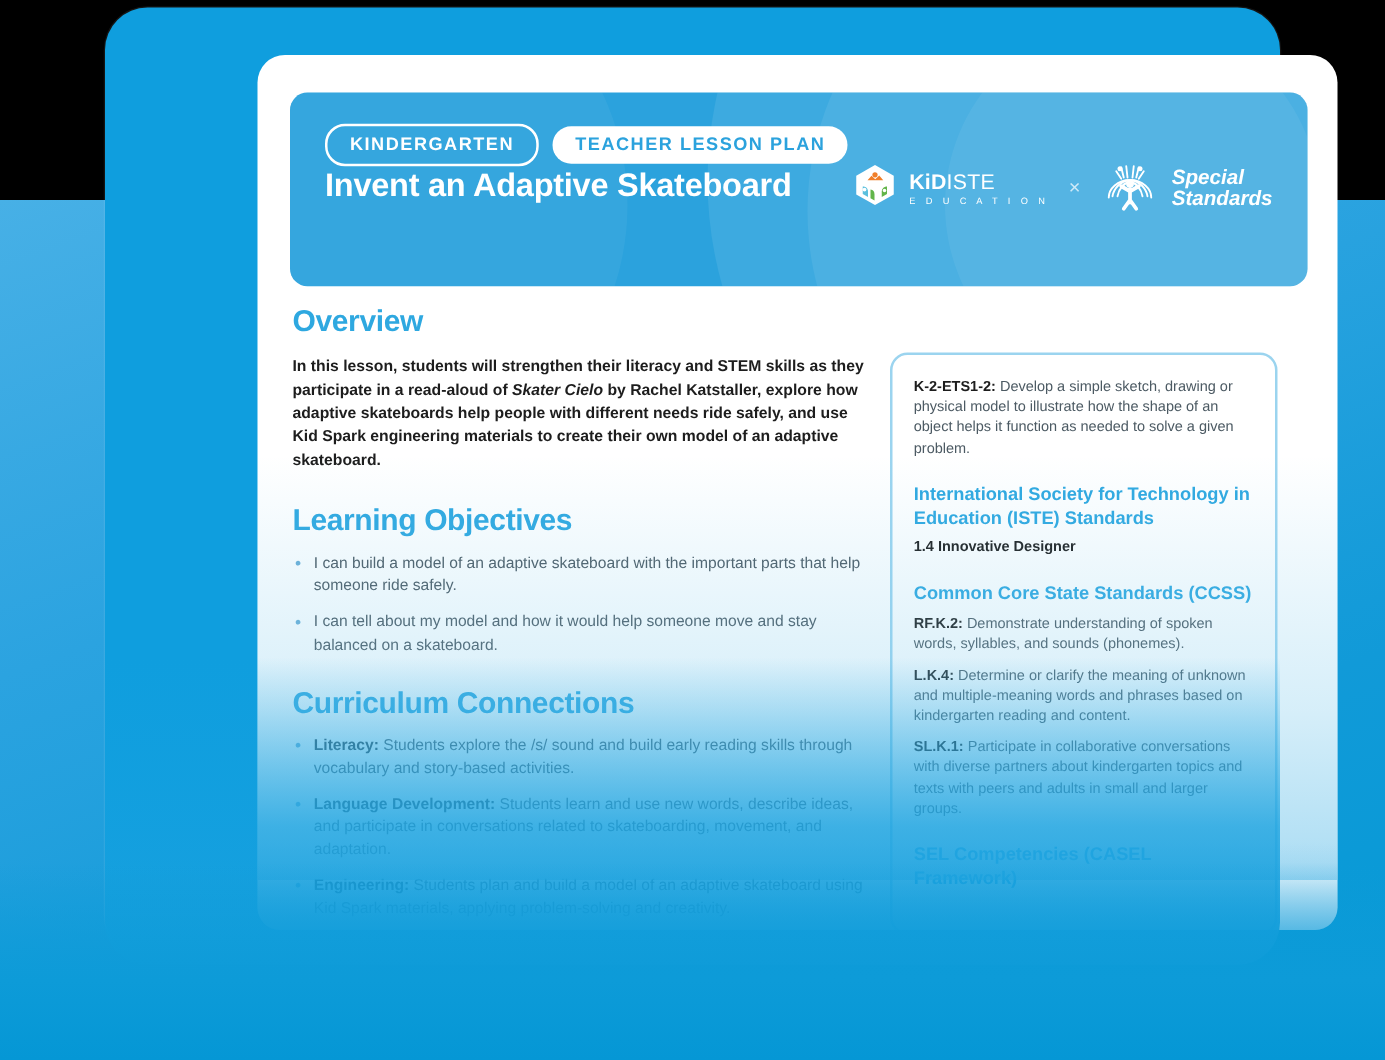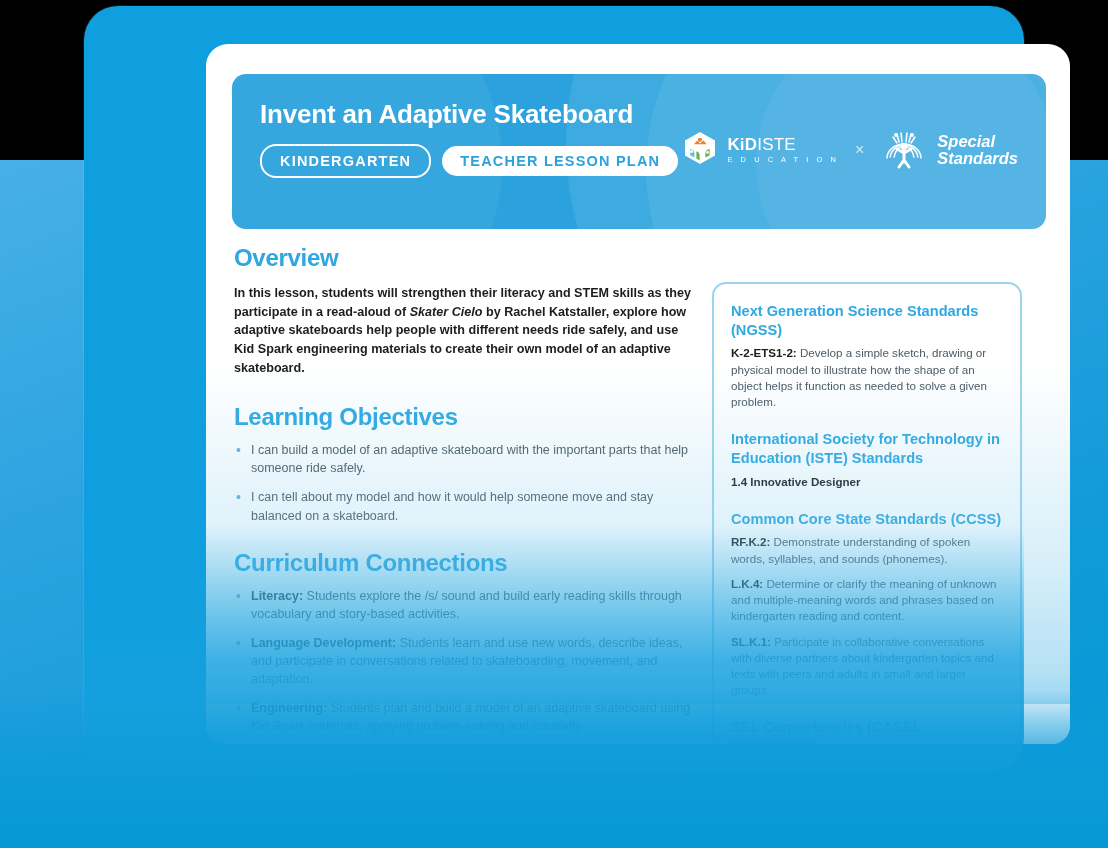--- a/index.html
+++ b/index.html
@@ -153,25 +153,25 @@
 
   <div id="frame-inner">
 
     <div id="header-card">
       <div class="arc arc1"></div>
       <div class="arc arc2"></div>
       <div class="arc arc3"></div>
       <div class="arc arcL"></div>
 
       <div id="header-text">
-        <div id="main-title">Invent an Adaptive Skateboard</div>
         <div id="pills">
           <span class="pill pill-outline">KINDERGARTEN</span>
           <span class="pill pill-solid">TEACHER LESSON PLAN</span>
         </div>
+        <div id="main-title">Invent an Adaptive Skateboard</div>
       </div>
 
       <div id="logos">
         <div id="kidspark">
           <span>
             <svg width="36" height="36" viewBox="0 0 36 36" aria-hidden="true">
               <path d="M18 2 L33 10.5 L33 25.5 L18 34 L3 25.5 L3 10.5 Z" fill="#ffffff"></path>
               <path d="M18 5 L30 11.8 L30 17 L6 17 L6 11.8 Z" fill="#ffffff"></path>
               <g>
                 <circle cx="18" cy="9.8" r="2.1" fill="#f07f2a"></circle>
@@ -237,21 +237,20 @@
           <li><b>Literacy:</b><span> Students explore the /s/ sound and build early reading skills through vocabulary and story-based activities.</span></li>
           <li><b>Language Development:</b><span> Students learn and use new words, describe ideas, and participate in conversations related to skateboarding, movement, and adaptation.</span></li>
           <li><b>Engineering:</b><span> Students plan and build a model of an adaptive skateboard using Kid Spark materials, applying problem-solving and creativity.</span></li>
 
         </ul>
       </div>
 
       <div id="right-panel">
         <div id="rp-inner">
 
-          <h3 class="std">Next Generation Science Standards (NGSS)</h3>
           <p class="std"><b>K-2-ETS1-2:</b><span> Develop a simple sketch, drawing or physical model to illustrate how the shape of an object helps it function as needed to solve a given problem.</span></p>
 
           <h3 class="std sp">International Society for Technology in Education (ISTE) Standards</h3>
           <p class="std single"><b>1.4 Innovative Designer</b></p>
 
           <h3 class="std sp">Common Core State Standards (CCSS)</h3>
           <p class="std"><b>RF.K.2:</b><span> Demonstrate understanding of spoken words, syllables, and sounds (phonemes).</span></p>
           <p class="std"><b>L.K.4:</b><span> Determine or clarify the meaning of unknown and multiple-meaning words and phrases based on kindergarten reading and content.</span></p>
           <p class="std"><b>SL.K.1:</b><span> Participate in collaborative conversations with diverse partners about kindergarten topics and texts with peers and adults in small and larger groups.</span></p>
 

